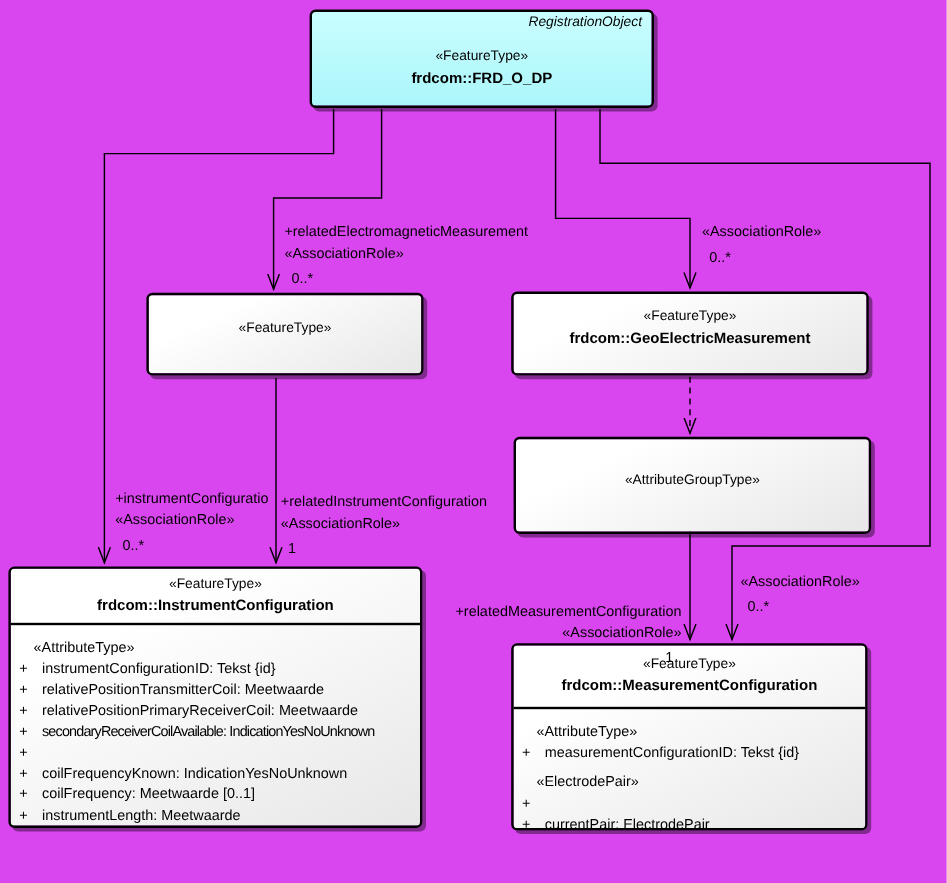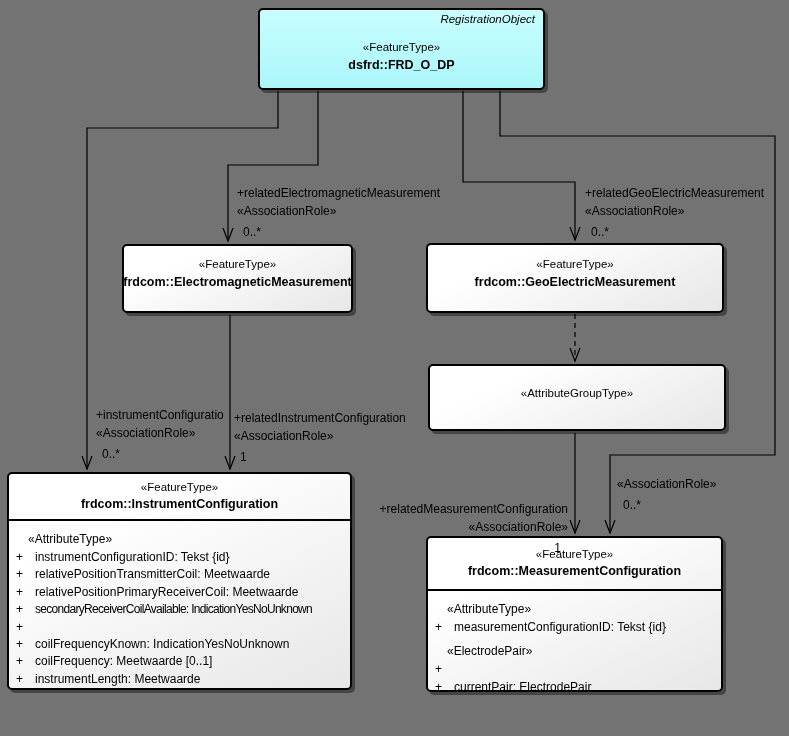--- a/index.html
+++ b/index.html
@@ -1,19 +1,19 @@
 <!DOCTYPE html>
 <html><head>
 <meta charset="utf-8">
 <style>
   html,body { margin:0; padding:0; background:#ffffff; }
   .canvas {
     position:relative; width:789px; height:736px;
     font-family:"Liberation Sans", sans-serif;
-    background:#737373; overflow:hidden;text-decoration:underline;
+    background:#d946ef; overflow:hidden;text-decoration:underline;
   }
   svg.edges { position:absolute; left:0; top:0; z-index:1; }
   .edge { fill:none; stroke:#000; stroke-width:1.2px; }
   .edge.dashed { stroke-dasharray:5 4; }
 
   .node {
     position:absolute; box-sizing:border-box; z-index:2;
     border:2px solid #000; border-radius:5px;
     box-shadow:3px 3px 0 rgba(0,0,0,0.40);
   }
@@ -61,34 +61,33 @@
     <path class="edge" d="M463,91 V182 H575 V240" marker-end="url(#openArrow)"></path>
     <path class="edge" d="M500,91 V136 H775 V455 H610 V533" marker-end="url(#openArrow)"></path>
     <path class="edge" d="M230,315 V469" marker-end="url(#openArrow)"></path>
     <path class="edge dashed" d="M575,314 V361" marker-end="url(#openArrow)"></path>
     <path class="edge" d="M575,433 V533" marker-end="url(#openArrow)"></path>
   </svg>
 
   <div class="node cyan simple" style="left:258px; top:8px; width:287px; height:82px; padding-top:14px;">
     <div class="tag">RegistrationObject</div>
     <div class="stereo">«FeatureType»</div>
-    <div class="cname">dsfrd::FRD_O_DP</div>
+    <div class="cname">frdcom::FRD_O_DP</div>
   </div>
 
   <div class="node gray simple lift" style="left:122px; top:244px; width:231px; height:69px;">
     <div class="stereo">«FeatureType»</div>
-    <div class="cname">frdcom::ElectromagneticMeasurement</div>
   </div>
 
   <div class="node gray simple lift" style="left:426px; top:243px; width:298px; height:70px;">
     <div class="stereo">«FeatureType»</div>
     <div class="cname">frdcom::GeoElectricMeasurement</div>
   </div>
 
-  <div class="node gray simple lift" style="left:428px; top:364px; width:298px; height:67px;">
+  <div class="node gray simple lift" style="left:428px; top:364px; width:298px; height:81px;">
     <div class="stereo">«AttributeGroupType»</div>
   </div>
 
   <div class="node gray compart" style="left:7px; top:472px; width:345px; height:218px;">
     <div class="head">
       <div class="stereo">«FeatureType»</div>
       <div class="cname">frdcom::InstrumentConfiguration</div>
     </div>
     <div class="body">
         <div class="section-heading">«AttributeType»</div>
@@ -148,21 +147,20 @@
       </div>
   </div>
 
   <div class="elabel" style="left:237px; top:184px;">
     <div>+relatedElectromagneticMeasurement</div>
     <div>«AssociationRole»</div>
     <div class="mult">0..*</div>
   </div>
 
   <div class="elabel" style="left:585px; top:184px;">
-    <div>+relatedGeoElectricMeasurement</div>
     <div>«AssociationRole»</div>
     <div class="mult">0..*</div>
   </div>
 
   <div class="elabel" style="left:96px; top:406px;">
     <div>+instrumentConfiguratio</div>
     <div>«AssociationRole»</div>
     <div class="mult">0..*</div>
   </div>
 

